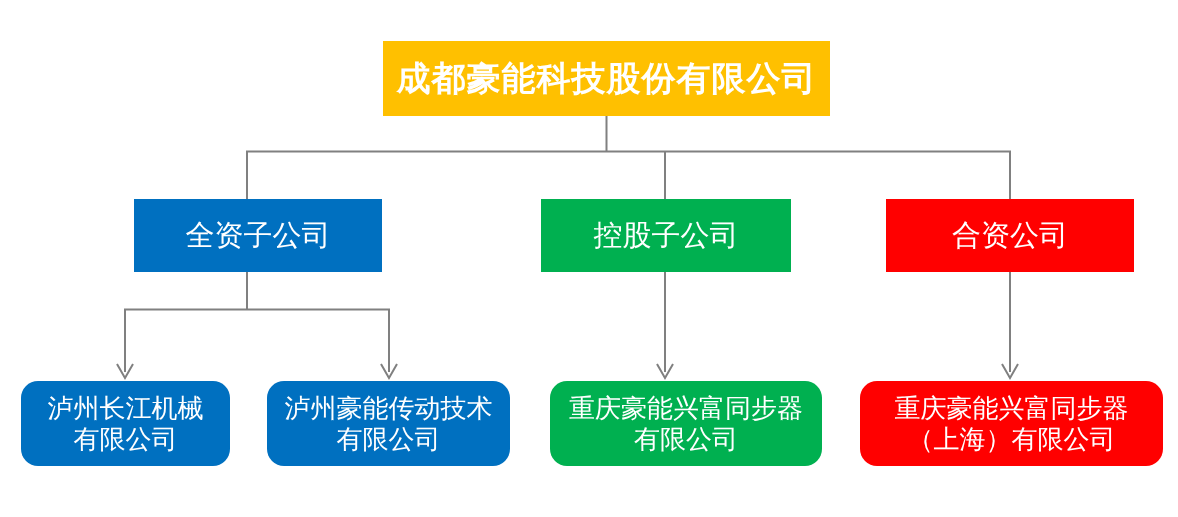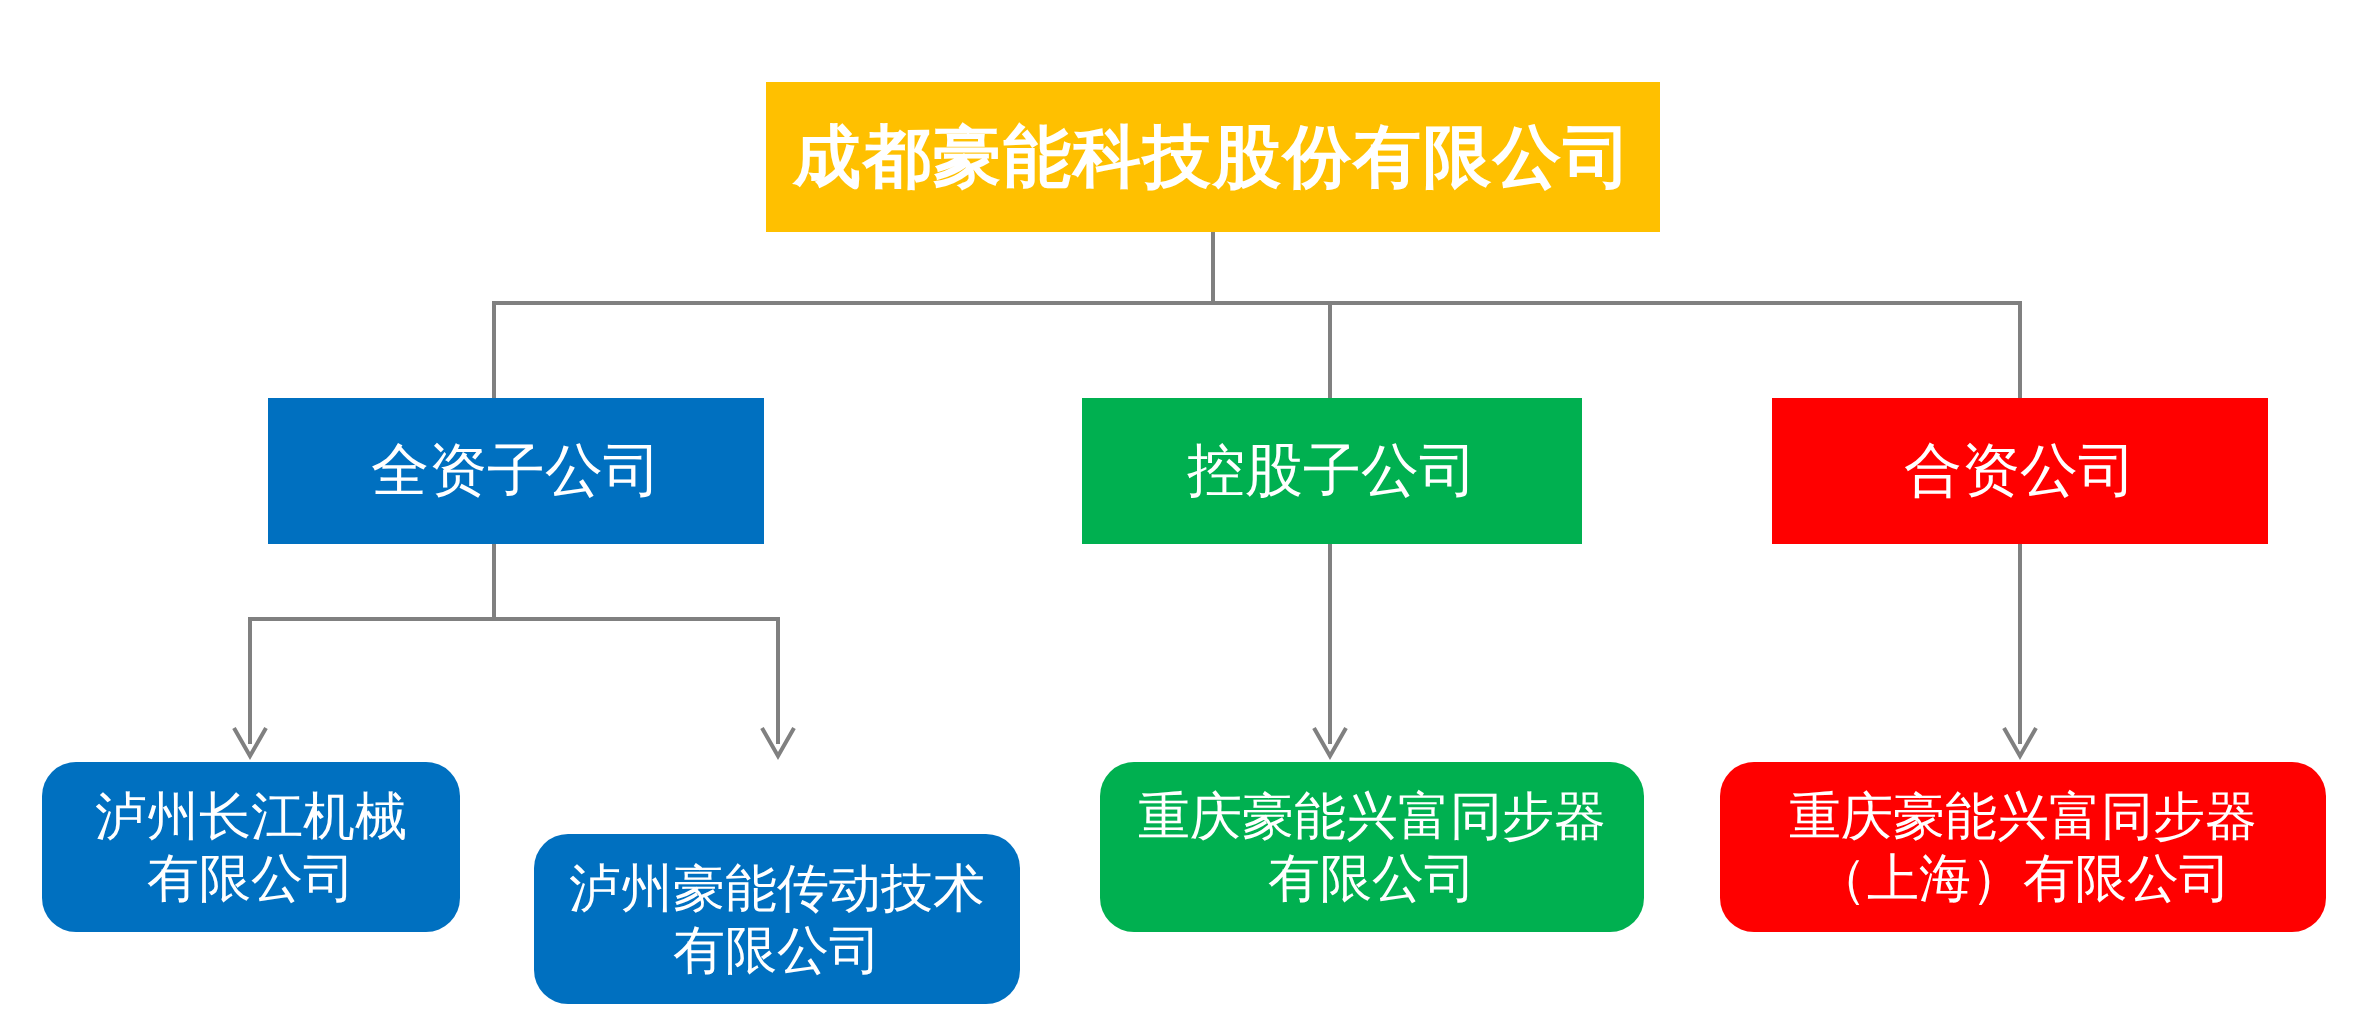--- a/index.html
+++ b/index.html
@@ -94,21 +94,21 @@
 
   <div class="node level2 g2" style="background: rgb(255, 0, 0);">合资公司</div>
 
   <div class="node level2 g1" style="background: rgb(0, 176, 80);">控股子公司</div>
 
   <div class="node leaf c00" style="background: rgb(0, 112, 192);">
     <span class="leaf-line">泸州长江机械</span>
     <span class="leaf-line">有限公司</span>
   </div>
 
-  <div class="node leaf c01" style="background: rgb(0, 112, 192); margin-top: 36px;">
+  <div class="node leaf c01" style="background: rgb(0, 112, 192);">
     <span class="leaf-line">泸州豪能传动技术</span>
     <span class="leaf-line">有限公司</span>
   </div>
 
   <div class="node leaf c10" style="background: rgb(0, 176, 80); text-align: right;">
     <span class="leaf-line">重庆豪能兴富同步器</span>
     <span class="leaf-line">有限公司</span>
   </div>
 
   <div class="node leaf c11" style="background: rgb(255, 0, 0);">

